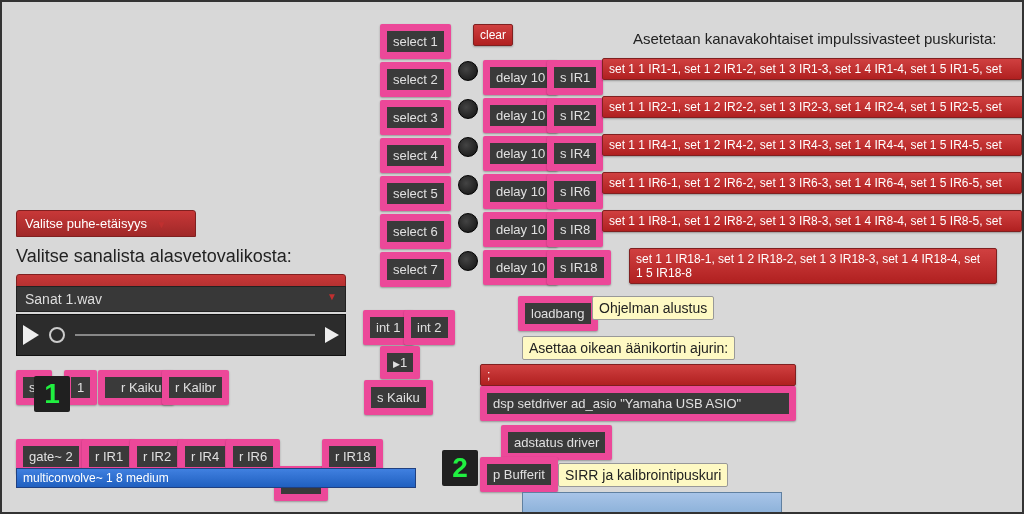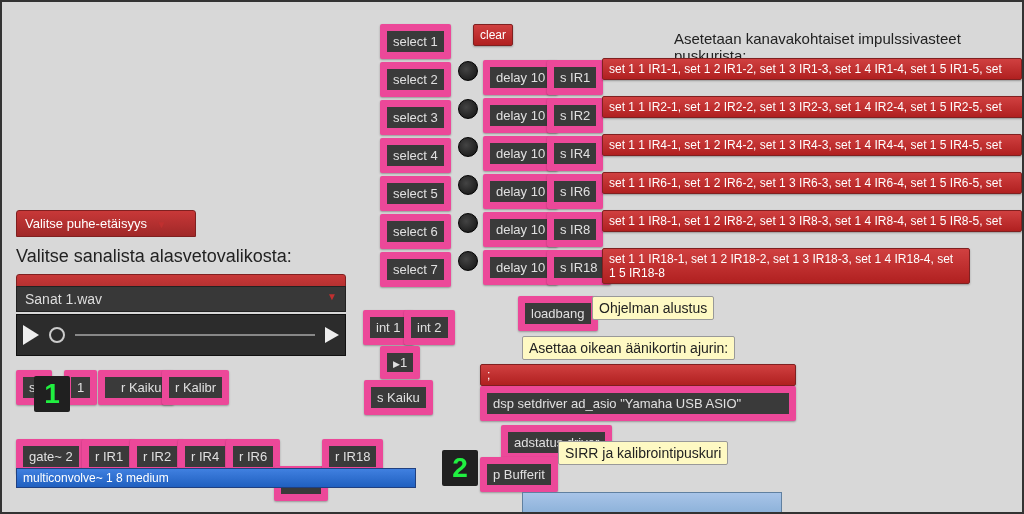--- a/index.html
+++ b/index.html
@@ -154,28 +154,28 @@
 <div class="box" style="left:545px; top:172px;">s IR6</div>
 
 <div class="knob" style="left:456px; top:211px;"></div>
 <div class="box" style="left:481px; top:210px;">delay 10</div>
 <div class="box" style="left:545px; top:210px;">s IR8</div>
 
 <div class="knob" style="left:456px; top:249px;"></div>
 <div class="box" style="left:481px; top:248px;">delay 10</div>
 <div class="box" style="left:545px; top:248px;">s IR18</div>
 
-<div class="label-plain" style="left:631px; top:28px;margin-left:41px;">Asetetaan kanavakohtaiset impulssivasteet puskurista:</div>
+<div class="label-plain" style="left:631px; top:28px;">Asetetaan kanavakohtaiset impulssivasteet puskurista:</div>
 
 <div class="redbox" style="left:600px; top:56px; width:420px;">set 1 1 IR1-1, set 1 2 IR1-2, set 1 3 IR1-3, set 1 4 IR1-4, set 1 5 IR1-5, set</div>
 <div class="redbox" style="left:600px; top:94px; width:489px;">set 1 1 IR2-1, set 1 2 IR2-2, set 1 3 IR2-3, set 1 4 IR2-4, set 1 5 IR2-5, set</div>
 <div class="redbox" style="left:600px; top:132px; width:420px;">set 1 1 IR4-1, set 1 2 IR4-2, set 1 3 IR4-3, set 1 4 IR4-4, set 1 5 IR4-5, set</div>
 <div class="redbox" style="left:600px; top:170px; width:420px;">set 1 1 IR6-1, set 1 2 IR6-2, set 1 3 IR6-3, set 1 4 IR6-4, set 1 5 IR6-5, set</div>
 <div class="redbox" style="left:600px; top:208px; width:420px;">set 1 1 IR8-1, set 1 2 IR8-2, set 1 3 IR8-3, set 1 4 IR8-4, set 1 5 IR8-5, set</div>
-<div class="redbox" style="left:600px; top:246px; width:368px; height:36px; white-space:normal;">set 1 1 IR18-1, set 1 2 IR18-2, set 1 3 IR18-3, set 1 4 IR18-4, set 1 5 IR18-8</div>
+<div class="redbox" style="left:627px; top:246px; width:368px; height:36px; white-space:normal;">set 1 1 IR18-1, set 1 2 IR18-2, set 1 3 IR18-3, set 1 4 IR18-4, set 1 5 IR18-8</div>
 
 <div class="header-red" style="left:14px; top:208px; width:180px;">
   <span>Valitse puhe-etäisyys</span>
   <span class="chev">▼</span>
 </div>
 
 <div class="label-plain" style="left:14px; top:244px; font-size:18px;text-align:center;">Valitse sanalista alasvetovalikosta:</div>
 
 <div class="header-red" style="left:14px; top:272px; width:330px;">&nbsp;</div>
 <div class="dropdown" style="left:14px; top:284px; width:330px;">
@@ -208,21 +208,21 @@
 <div class="box" style="left:516px; top:294px;">loadbang</div>
 <div class="whitebox" style="left:590px; top:294px;">Ohjelman alustus</div>
 
 <div class="whitebox" style="left:520px; top:334px;">Asettaa oikean äänikortin ajurin:</div>
 
 <div class="redbox" style="left:478px; top:362px; width:316px; height:22px;">;</div>
 <div class="box" style="left:478px; top:384px; width:316px;">dsp setdriver ad_asio "Yamaha USB ASIO"</div>
 
 <div class="box" style="left:478px; top:423px;margin-left:21px;">adstatus driver</div>
 <div class="box" style="left:478px; top:455px;">p Bufferit</div>
-<div class="whitebox" style="left:556px; top:439px;">SIRR ja kalibrointipuskuri</div>
+<div class="whitebox" style="left:556px; top:461px;">SIRR ja kalibrointipuskuri</div>
 
 <div class="box" style="left:14px; top:437px;">gate~ 2</div>
 <div class="box" style="left:80px; top:437px;">r IR1</div>
 <div class="box" style="left:128px; top:437px;">r IR2</div>
 <div class="box" style="left:176px; top:437px;">r IR4</div>
 <div class="box" style="left:224px; top:437px;">r IR6</div>
 <div class="box" style="left:272px; top:437px;margin-top:27px;">r IR8</div>
 <div class="box" style="left:320px; top:437px;">r IR18</div>
 
 <div class="bluebar" style="left:14px; top:466px; width:400px;">multiconvolve~ 1 8 medium</div>

